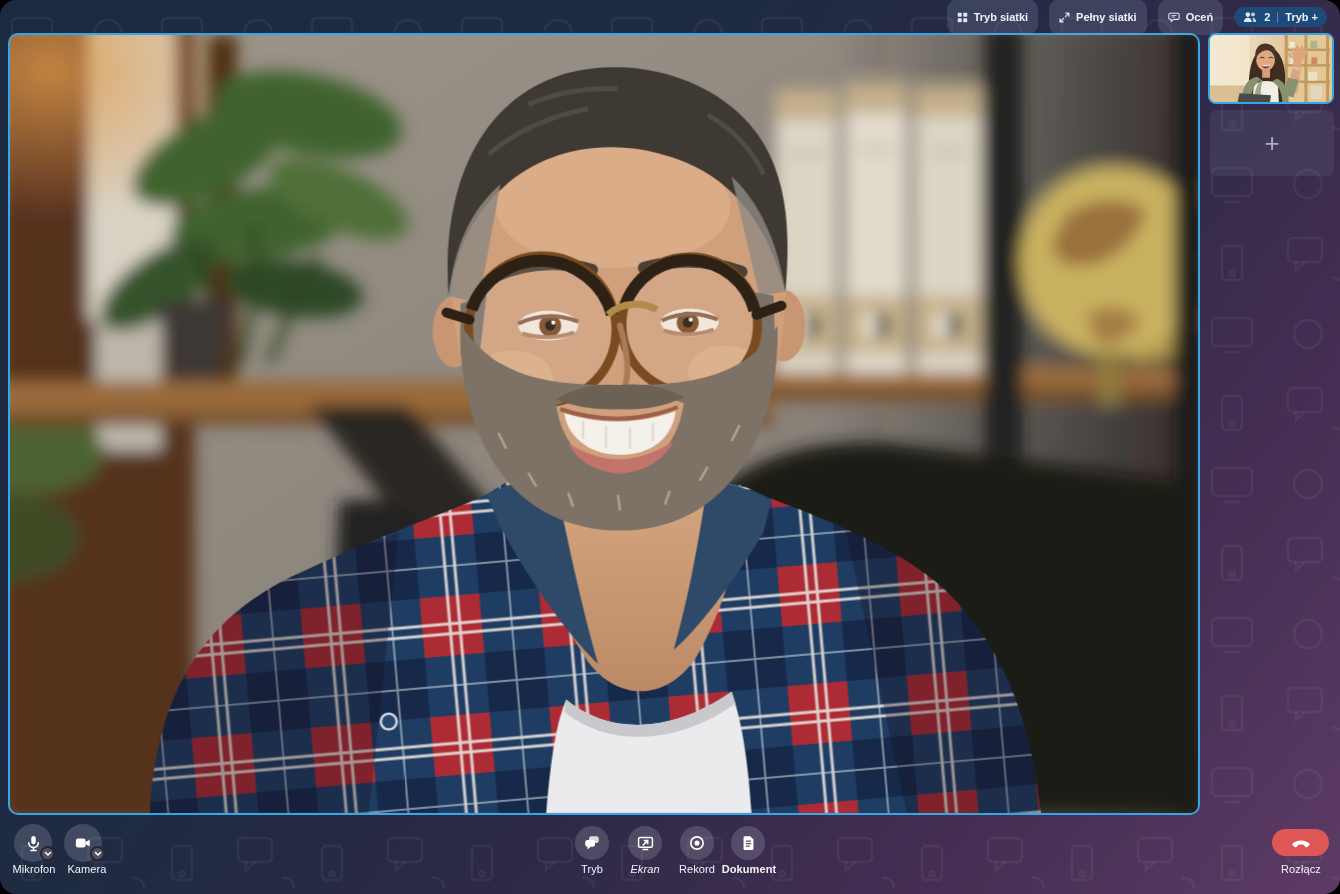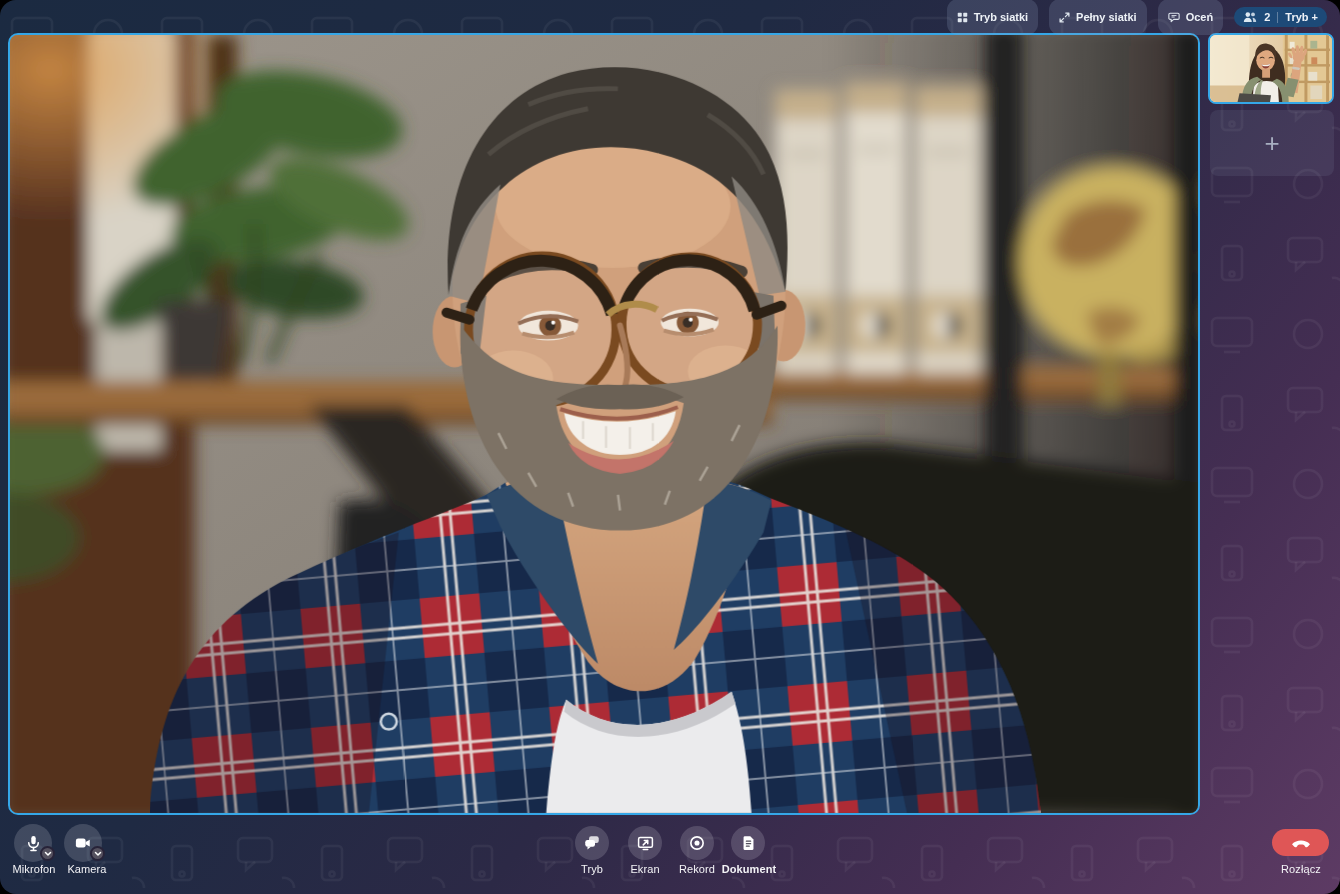--- a/index.html
+++ b/index.html
@@ -415,21 +415,21 @@
   </button>
   <div class="ctrl-label" style="left:592px; top:863px;">Tryb</div>
 
   <button class="circle-btn circle-md" style="left:628px; top:826px;">
     <svg width="19" height="18" viewBox="0 0 24 24" fill="none" stroke="#fff" stroke-width="2" stroke-linecap="round" stroke-linejoin="round">
       <rect x="2.8" y="4.5" width="18.4" height="13" rx="2"></rect>
       <path d="M9 14.5 L15 8.5 M15 8.5 h-4.6 M15 8.5 v4.6"></path>
       <path d="M9 20.5 h6"></path>
     </svg>
   </button>
-  <div class="ctrl-label" style="left:645px; top:863px;">Ekran</div>
+  <div class="ctrl-label" style="left:645px; top:863px;font-style:italic;">Ekran</div>
 
   <button class="circle-btn circle-md" style="left:680px; top:826px;">
     <svg width="18" height="18" viewBox="0 0 24 24" fill="none">
       <circle cx="12" cy="12" r="8.2" stroke="#fff" stroke-width="2.2"></circle>
       <circle cx="12" cy="12" r="3.4" fill="#fff"></circle>
     </svg>
   </button>
   <div class="ctrl-label" style="left:697px; top:863px;">Rekord</div>
 
   <button class="circle-btn circle-md" style="left:731px; top:826px;">

